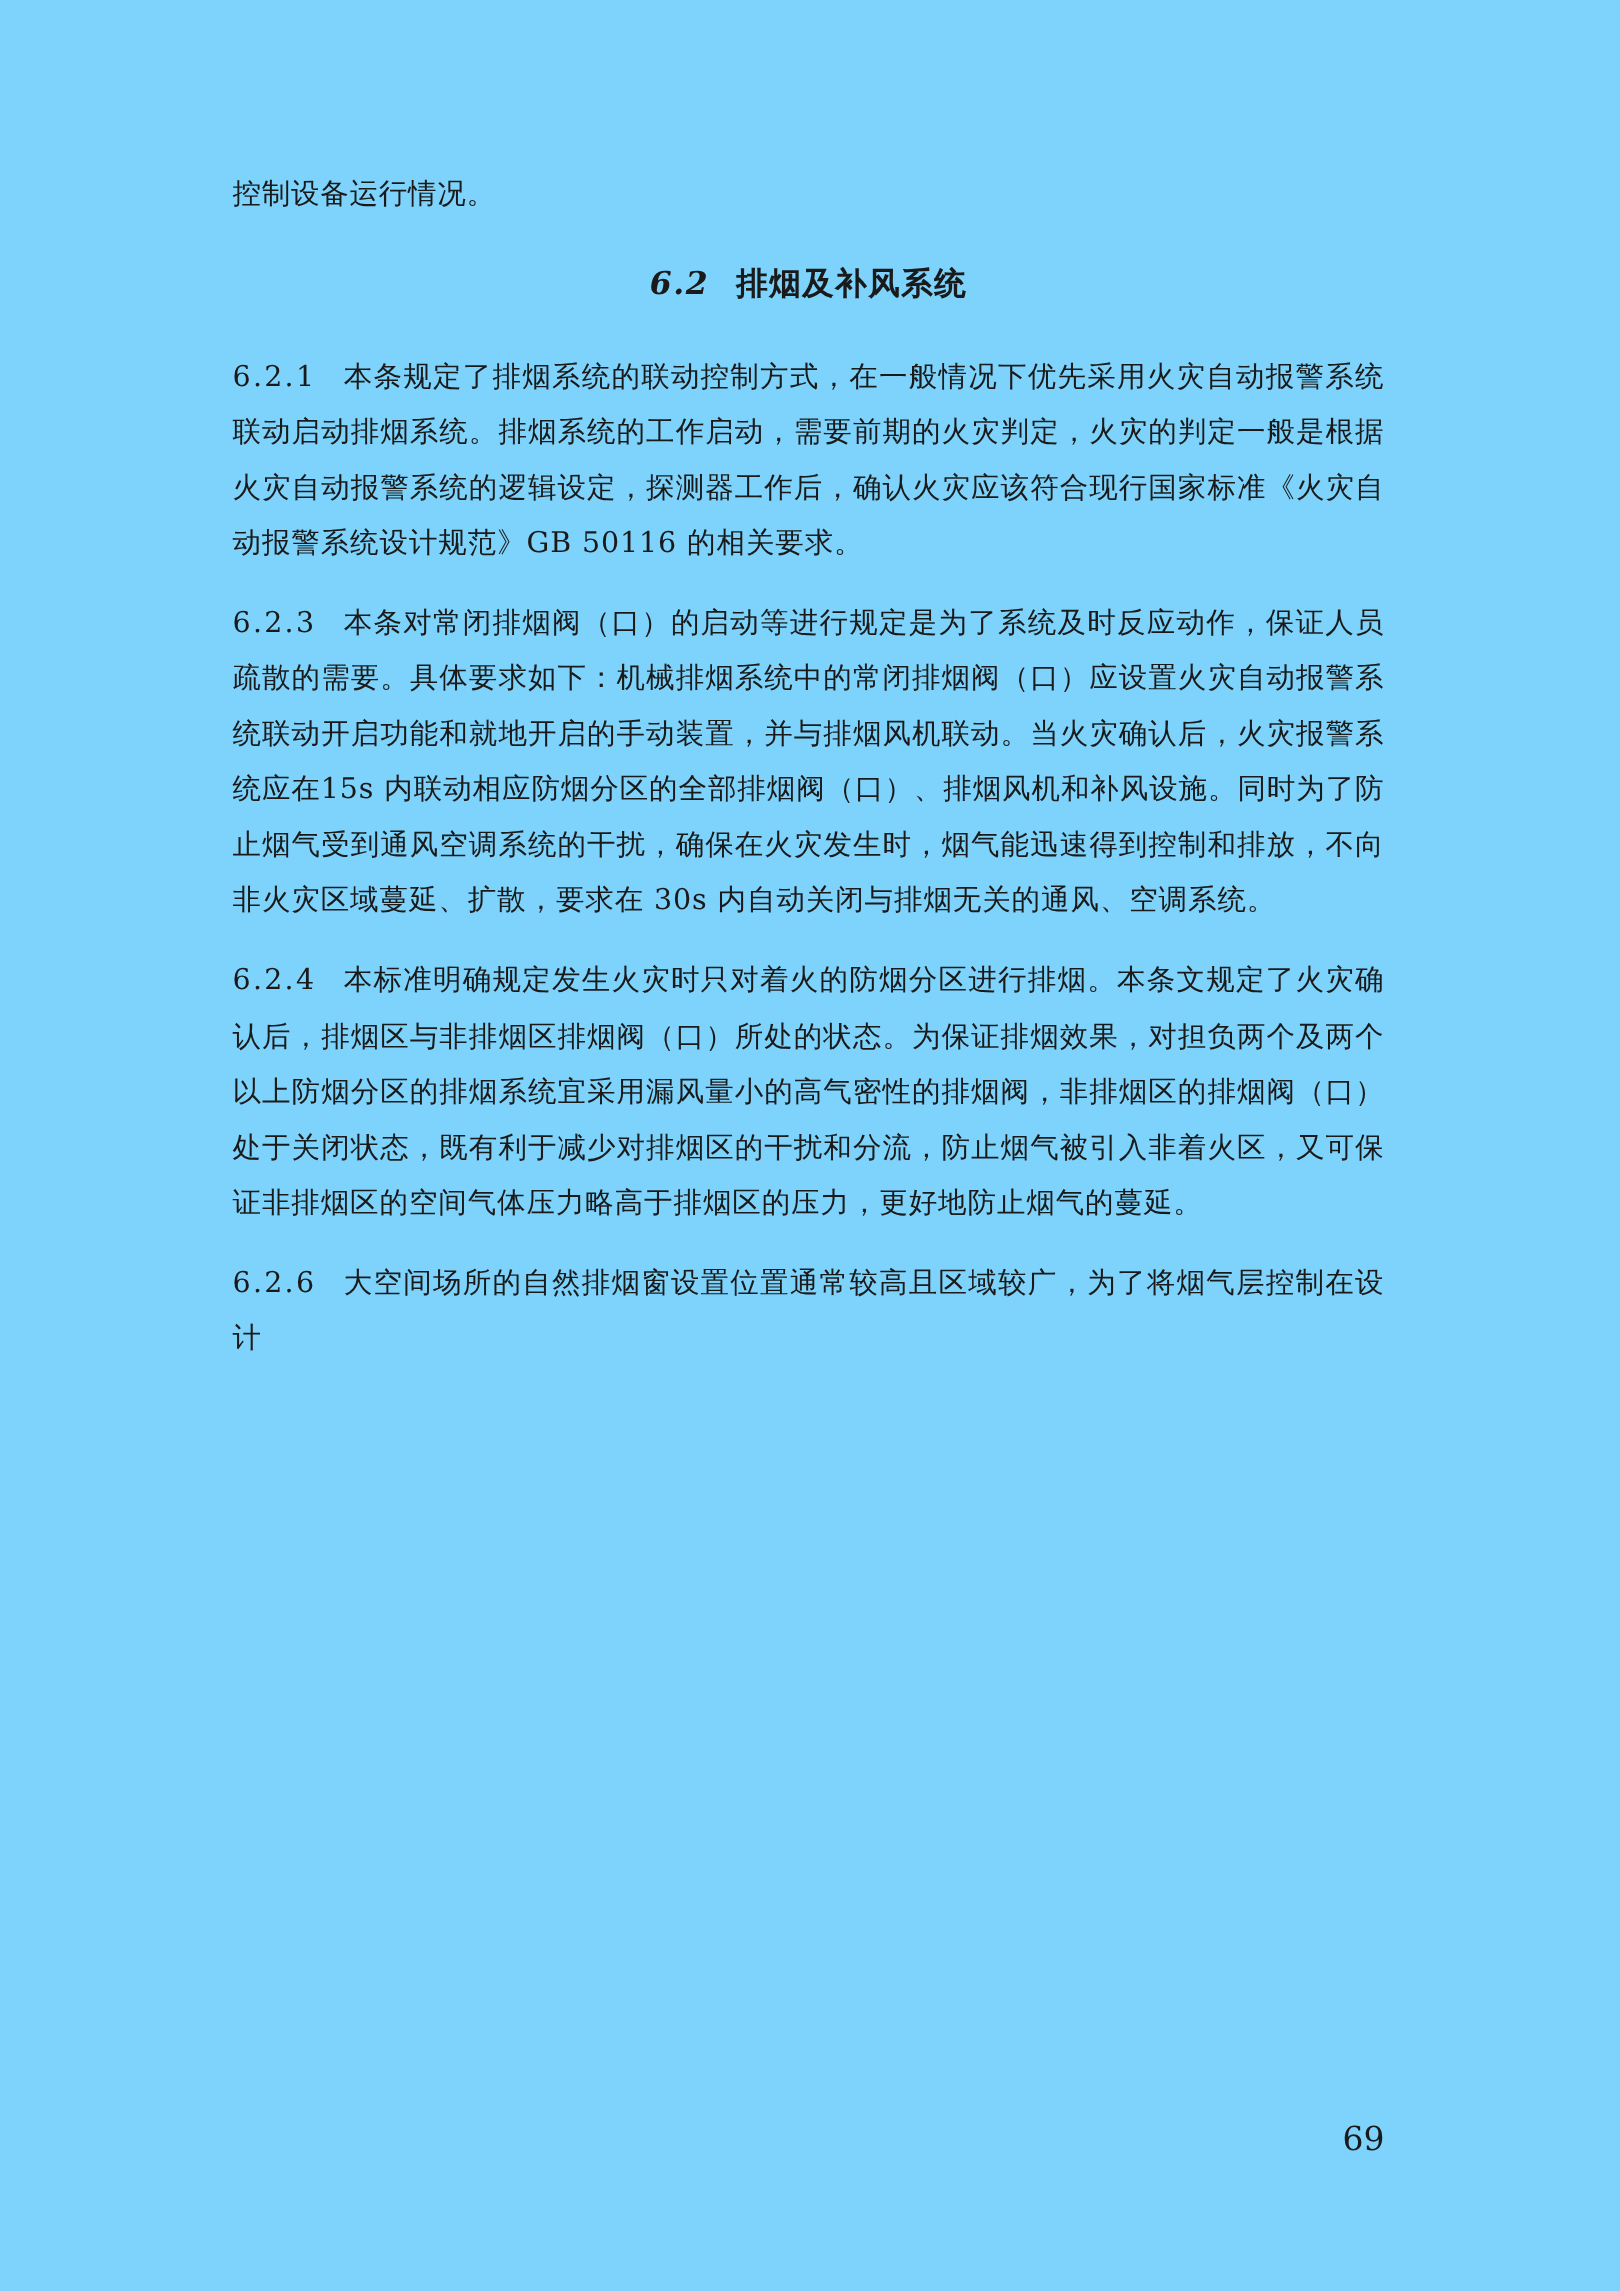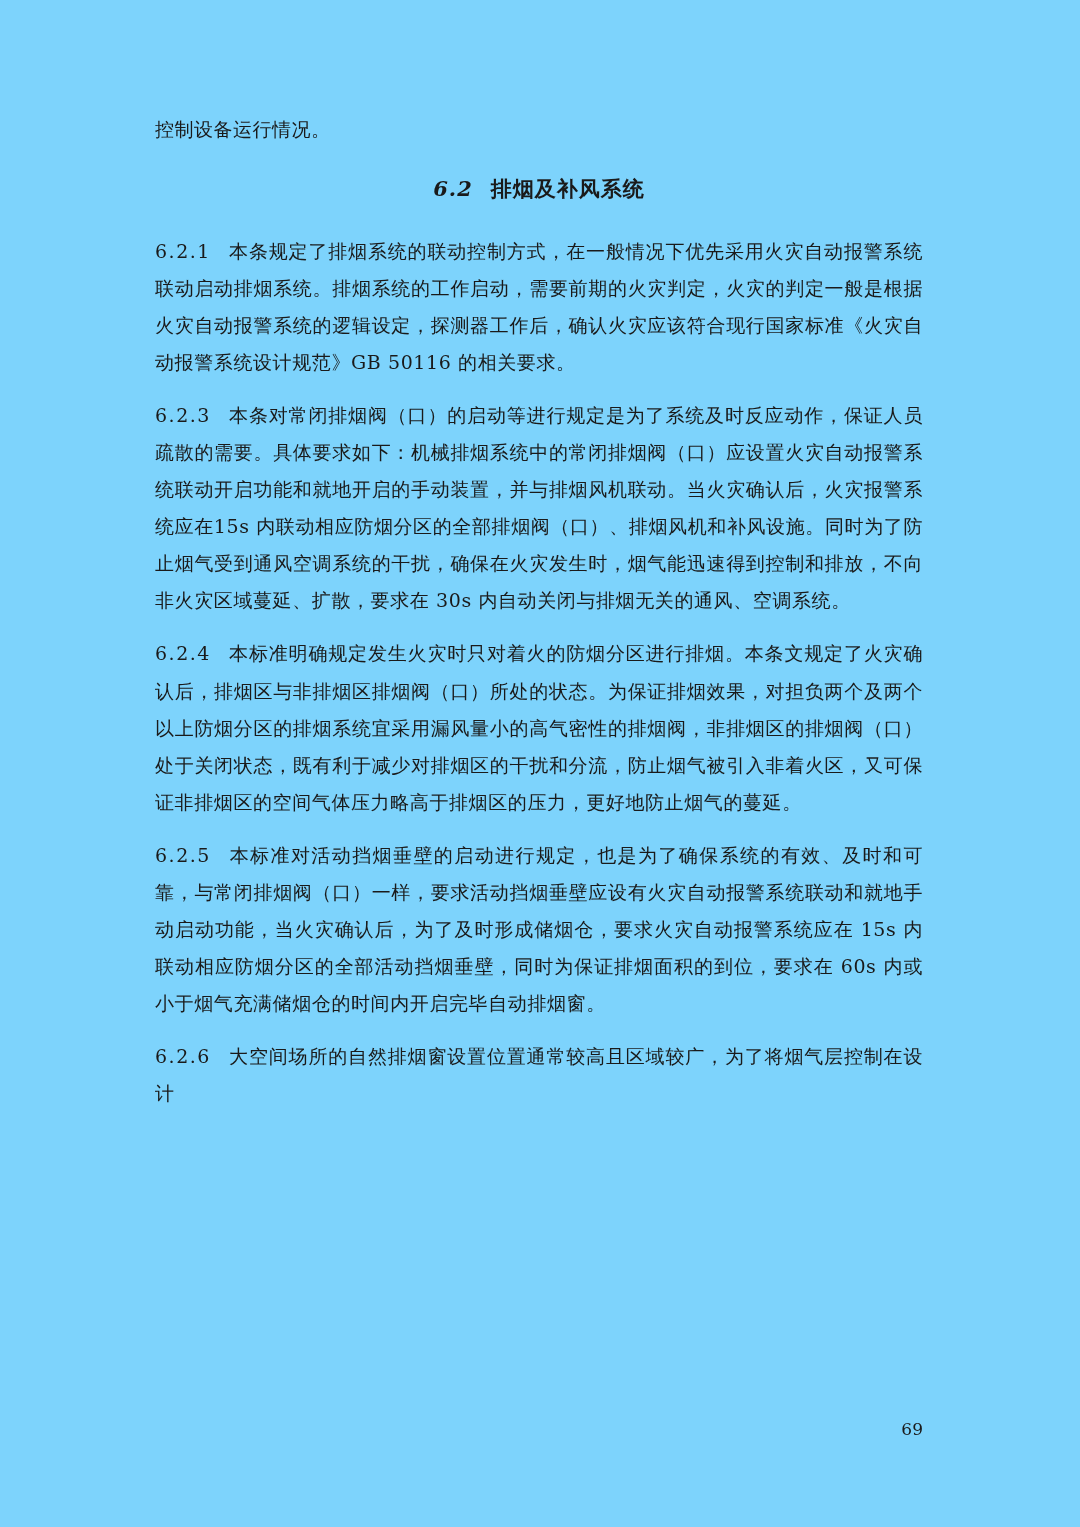--- a/index.html
+++ b/index.html
@@ -52,21 +52,21 @@
     margin-right: 18px;
     letter-spacing: 1.5px;
   }
   .para.indent {
     text-indent: 40px;
   }
   .page-number {
     position: absolute;
     right: 157px;
     bottom: 88px;
-    font-size: 17px;
+    font-size: 22px;
     font-family: "DejaVu Serif", "Liberation Serif", serif;
     color: #1a1a1a;
   }
 </style>
 </head>
 <body>
 
 <div class="page">
   <div class="content">
 
@@ -83,23 +83,20 @@
 
 
     <p class="para">
       <span class="idx">6.2.3</span><span>本条对常闭排烟阀（口）的启动等进行规定是为了系统及时反应动作，保证人员疏散的需要。具体要求如下：机械排烟系统中的常闭排烟阀（口）应设置火灾自动报警系统联动开启功能和就地开启的手动装置，并与排烟风机联动。当火灾确认后，火灾报警系统应在15s 内联动相应防烟分区的全部排烟阀（口）、排烟风机和补风设施。同时为了防止烟气受到通风空调系统的干扰，确保在火灾发生时，烟气能迅速得到控制和排放，不向非火灾区域蔓延、扩散，要求在 30s 内自动关闭与排烟无关的通风、空调系统。</span>
     </p>
 
     <p class="para">
       <span class="idx">6.2.4</span><span>本标准明确规定发生火灾时只对着火的防烟分区进行排烟。本条文规定了火灾确认后，排烟区与非排烟区排烟阀（口）所处的状态。为保证排烟效果，对担负两个及两个以上防烟分区的排烟系统宜采用漏风量小的高气密性的排烟阀，非排烟区的排烟阀（口）处于关闭状态，既有利于减少对排烟区的干扰和分流，防止烟气被引入非着火区，又可保证非排烟区的空间气体压力略高于排烟区的压力，更好地防止烟气的蔓延。</span>
     </p>
 
-    <p class="para">
-      <span class="idx">6.2.5</span><span>本标准对活动挡烟垂壁的启动进行规定，也是为了确保系统的有效、及时和可靠，与常闭排烟阀（口）一样，要求活动挡烟垂壁应设有火灾自动报警系统联动和就地手动启动功能，当火灾确认后，为了及时形成储烟仓，要求火灾自动报警系统应在 15s 内联动相应防烟分区的全部活动挡烟垂壁，同时为保证排烟面积的到位，要求在 60s 内或小于烟气充满储烟仓的时间内开启完毕自动排烟窗。</span>
-    </p>
 
     <p class="para">
       <span class="idx">6.2.6</span><span>大空间场所的自然排烟窗设置位置通常较高且区域较广，为了将烟气层控制在设计</span>
     </p>
 
   </div>
 
   <div class="page-number">69</div>
 </div>
 

